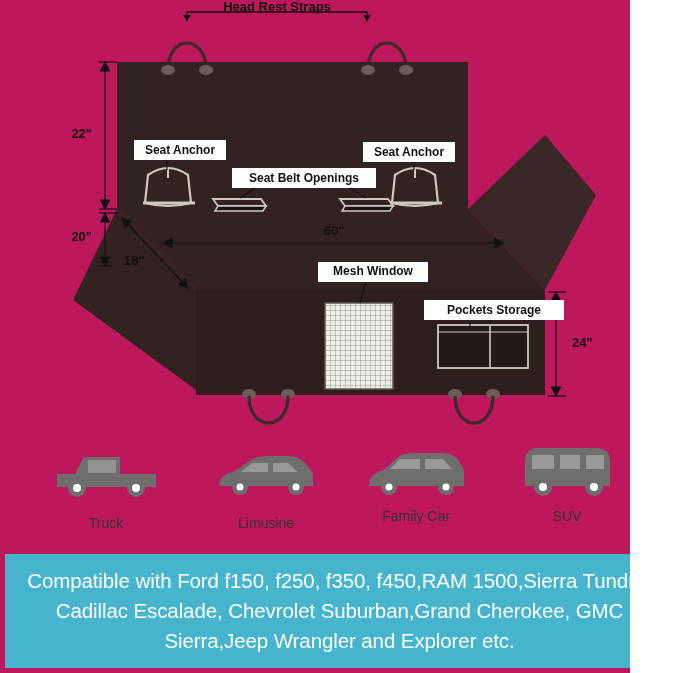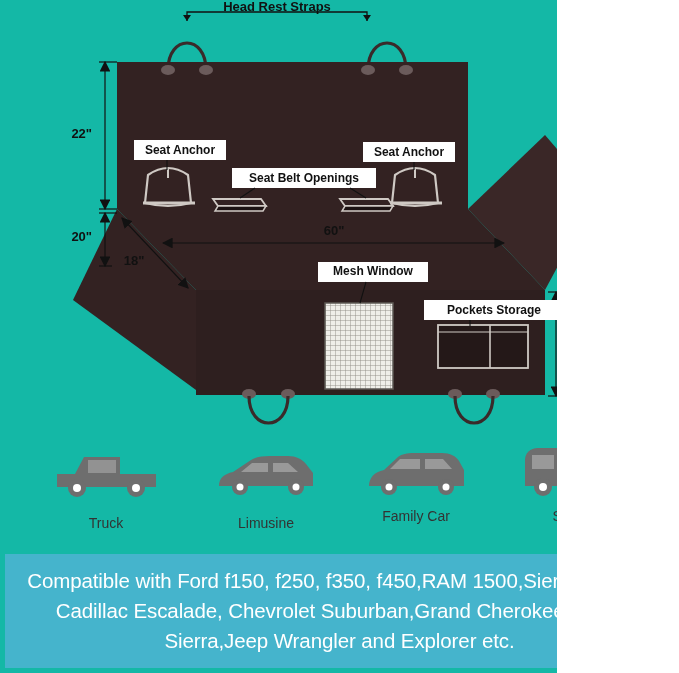--- a/index.html
+++ b/index.html
@@ -4,24 +4,24 @@
 <style>
   * { box-sizing: border-box; }
   html, body {
     margin: 0; padding: 0;
     width: 679px; height: 673px;
     background: #ffffff;
     font-family: "Liberation Sans", sans-serif;
   }
   #stage {
     position: relative;
-    width: 557px;
+    width: 630px;
     height: 673px;
     overflow: hidden;
-    background: #14b8a6;
+    background: #be185d;
   }
   svg.diagram {
     position: absolute;
     left: 0; top: 0;
     width: 679px;
     height: 673px;
   }
   .lbl {
     font-family: "Liberation Sans", sans-serif;
     font-weight: bold;

